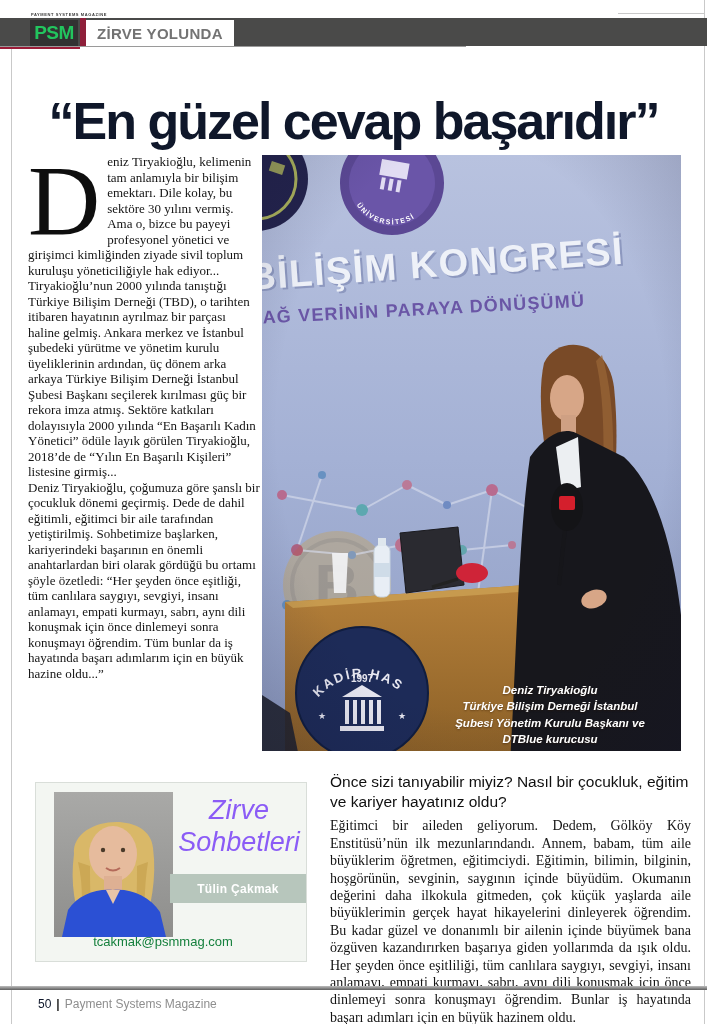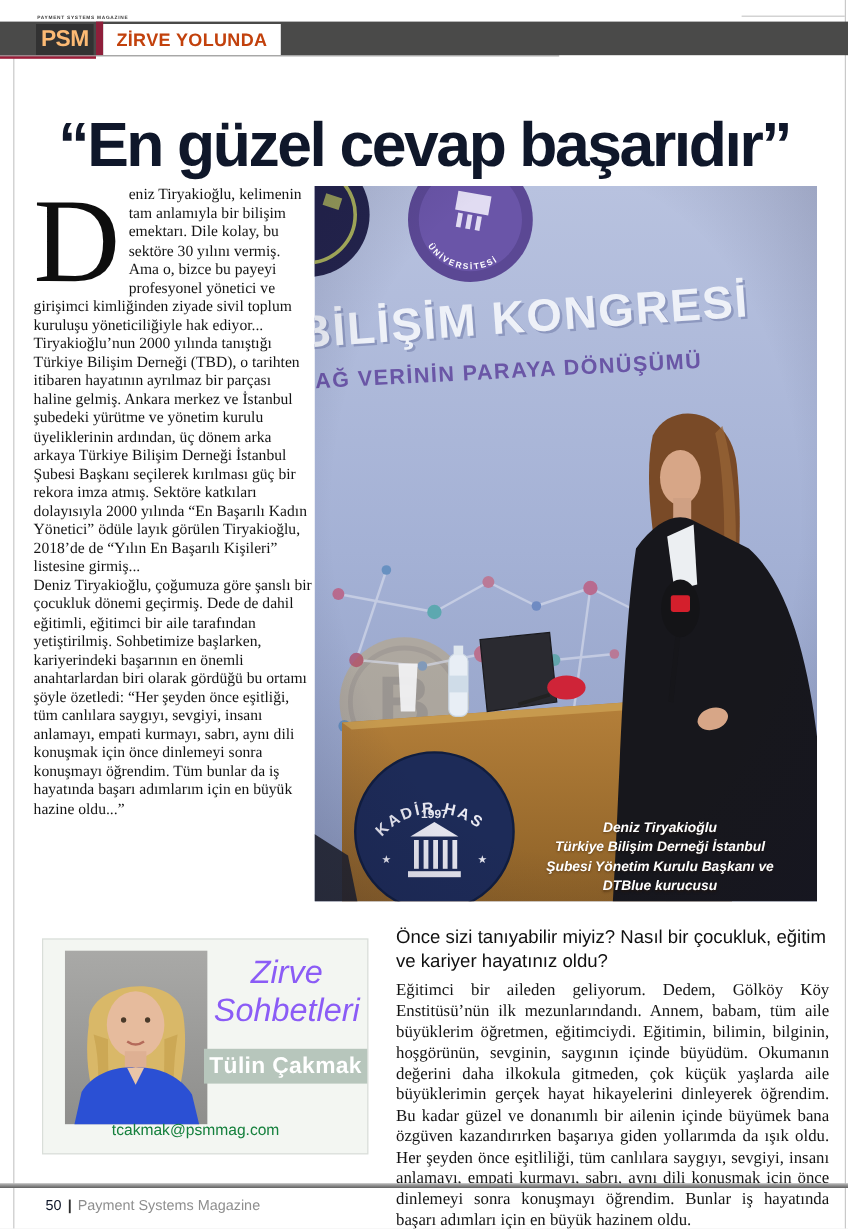--- a/index.html
+++ b/index.html
@@ -10,26 +10,26 @@
   }
   
   .crop-left  { position:absolute; left:11px; top:40px; bottom:0; width:1px; background:#c9c9c9; }
   .crop-right { position:absolute; left:704px; top:0; bottom:0; width:1px; background:#c9c9c9; }
   .crop-top-right { position:absolute; left:618px; top:13px; width:86px; height:1px; background:#c9c9c9; }
 
   
   .header-bar { position:absolute; left:0; top:18px; width:707px; height:28px; background:#4a4a49; }
   .psm-micro { position:absolute; left:31px; top:12px; font-size:4px; letter-spacing:0.6px; color:#3a3a3a; font-weight:bold; }
   .psm-box { position:absolute; left:30px; top:20px; width:48px; height:26px; background:#323232;
-             color:#fdba74; font-weight:bold; font-size:19px; text-align:center; line-height:25px; letter-spacing:-0.5px; }
+             color:#22c55e; font-weight:bold; font-size:19px; text-align:center; line-height:25px; letter-spacing:-0.5px; }
   .psm-underline { position:absolute; left:0; top:46px; width:80px; height:3px; background:#9c1c38; }
   .section-sep { position:absolute; left:80px; top:18px; width:6px; height:28px; background:#8e1f3a; }
   .section-box { position:absolute; left:86px; top:20px; height:26px; background:#ffffff; padding:0 11px;
                  display:flex; align-items:center; }
-  .section-title { color:#c2410c; font-weight:bold; font-size:15px; letter-spacing:0.3px; white-space:nowrap; }
+  .section-title { color:#737373; font-weight:bold; font-size:15px; letter-spacing:0.3px; white-space:nowrap; }
   .header-underline { position:absolute; left:0; top:46px; width:466px; height:1px; background:#9a9a9a; }
 
   
   .headline { position:absolute; left:0; top:56px; width:707px; text-align:center;
               font-weight:bold; font-size:52px; letter-spacing:-2px; color:#0f172a; }
 
   
   .article { position:absolute; left:28px; top:154px; width:232px;
              font-family:"Liberation Serif", serif; font-size:13px; line-height:15.5px; color:#141414; }
   .article p { margin:0; }
@@ -44,21 +44,21 @@
                    text-shadow:0 1px 2px rgba(40,20,0,0.45); }
 
   
   .columnist-box { position:absolute; left:35px; top:782px; width:272px; height:180px;
                    background:#f3f6f2; border:1px solid #d9ded9; box-sizing:border-box; }
   .columnist-photo { position:absolute; left:18px; top:9px; width:119px; height:145px; }
   .columnist-title { position:absolute; left:140px; top:12px; width:126px; text-align:center;
                      font-family:Liberation Sans, sans-serif; font-style:italic;
                      font-size:27px; line-height:1.18; color:#8b5cf6; }
   .columnist-band { position:absolute; left:134px; top:91px; right:0; height:29px; background:#b7c6bc;
-                    color:#fff; font-weight:bold; font-size:19px; display:flex; align-items:center;
+                    color:#fff; font-weight:bold; font-size:12px; display:flex; align-items:center;
                     justify-content:center; letter-spacing:0.3px; }
   .columnist-email { position:absolute; left:0; right:16px; top:151px; text-align:center;
                      color:#15803d; font-weight:normal; font-size:13px; text-decoration:none; }
 
   
   .qa { position:absolute; left:330px; top:772px; width:361px; }
   .qa-question { font-weight:normal; font-size:15.5px; line-height:1.27; color:#101010; margin:0 0 6px 0; }
   .qa-answer { font-family:"Liberation Serif", serif; font-size:14px; line-height:17.4px;
                text-align:justify; color:#141414; margin:0; }
 

